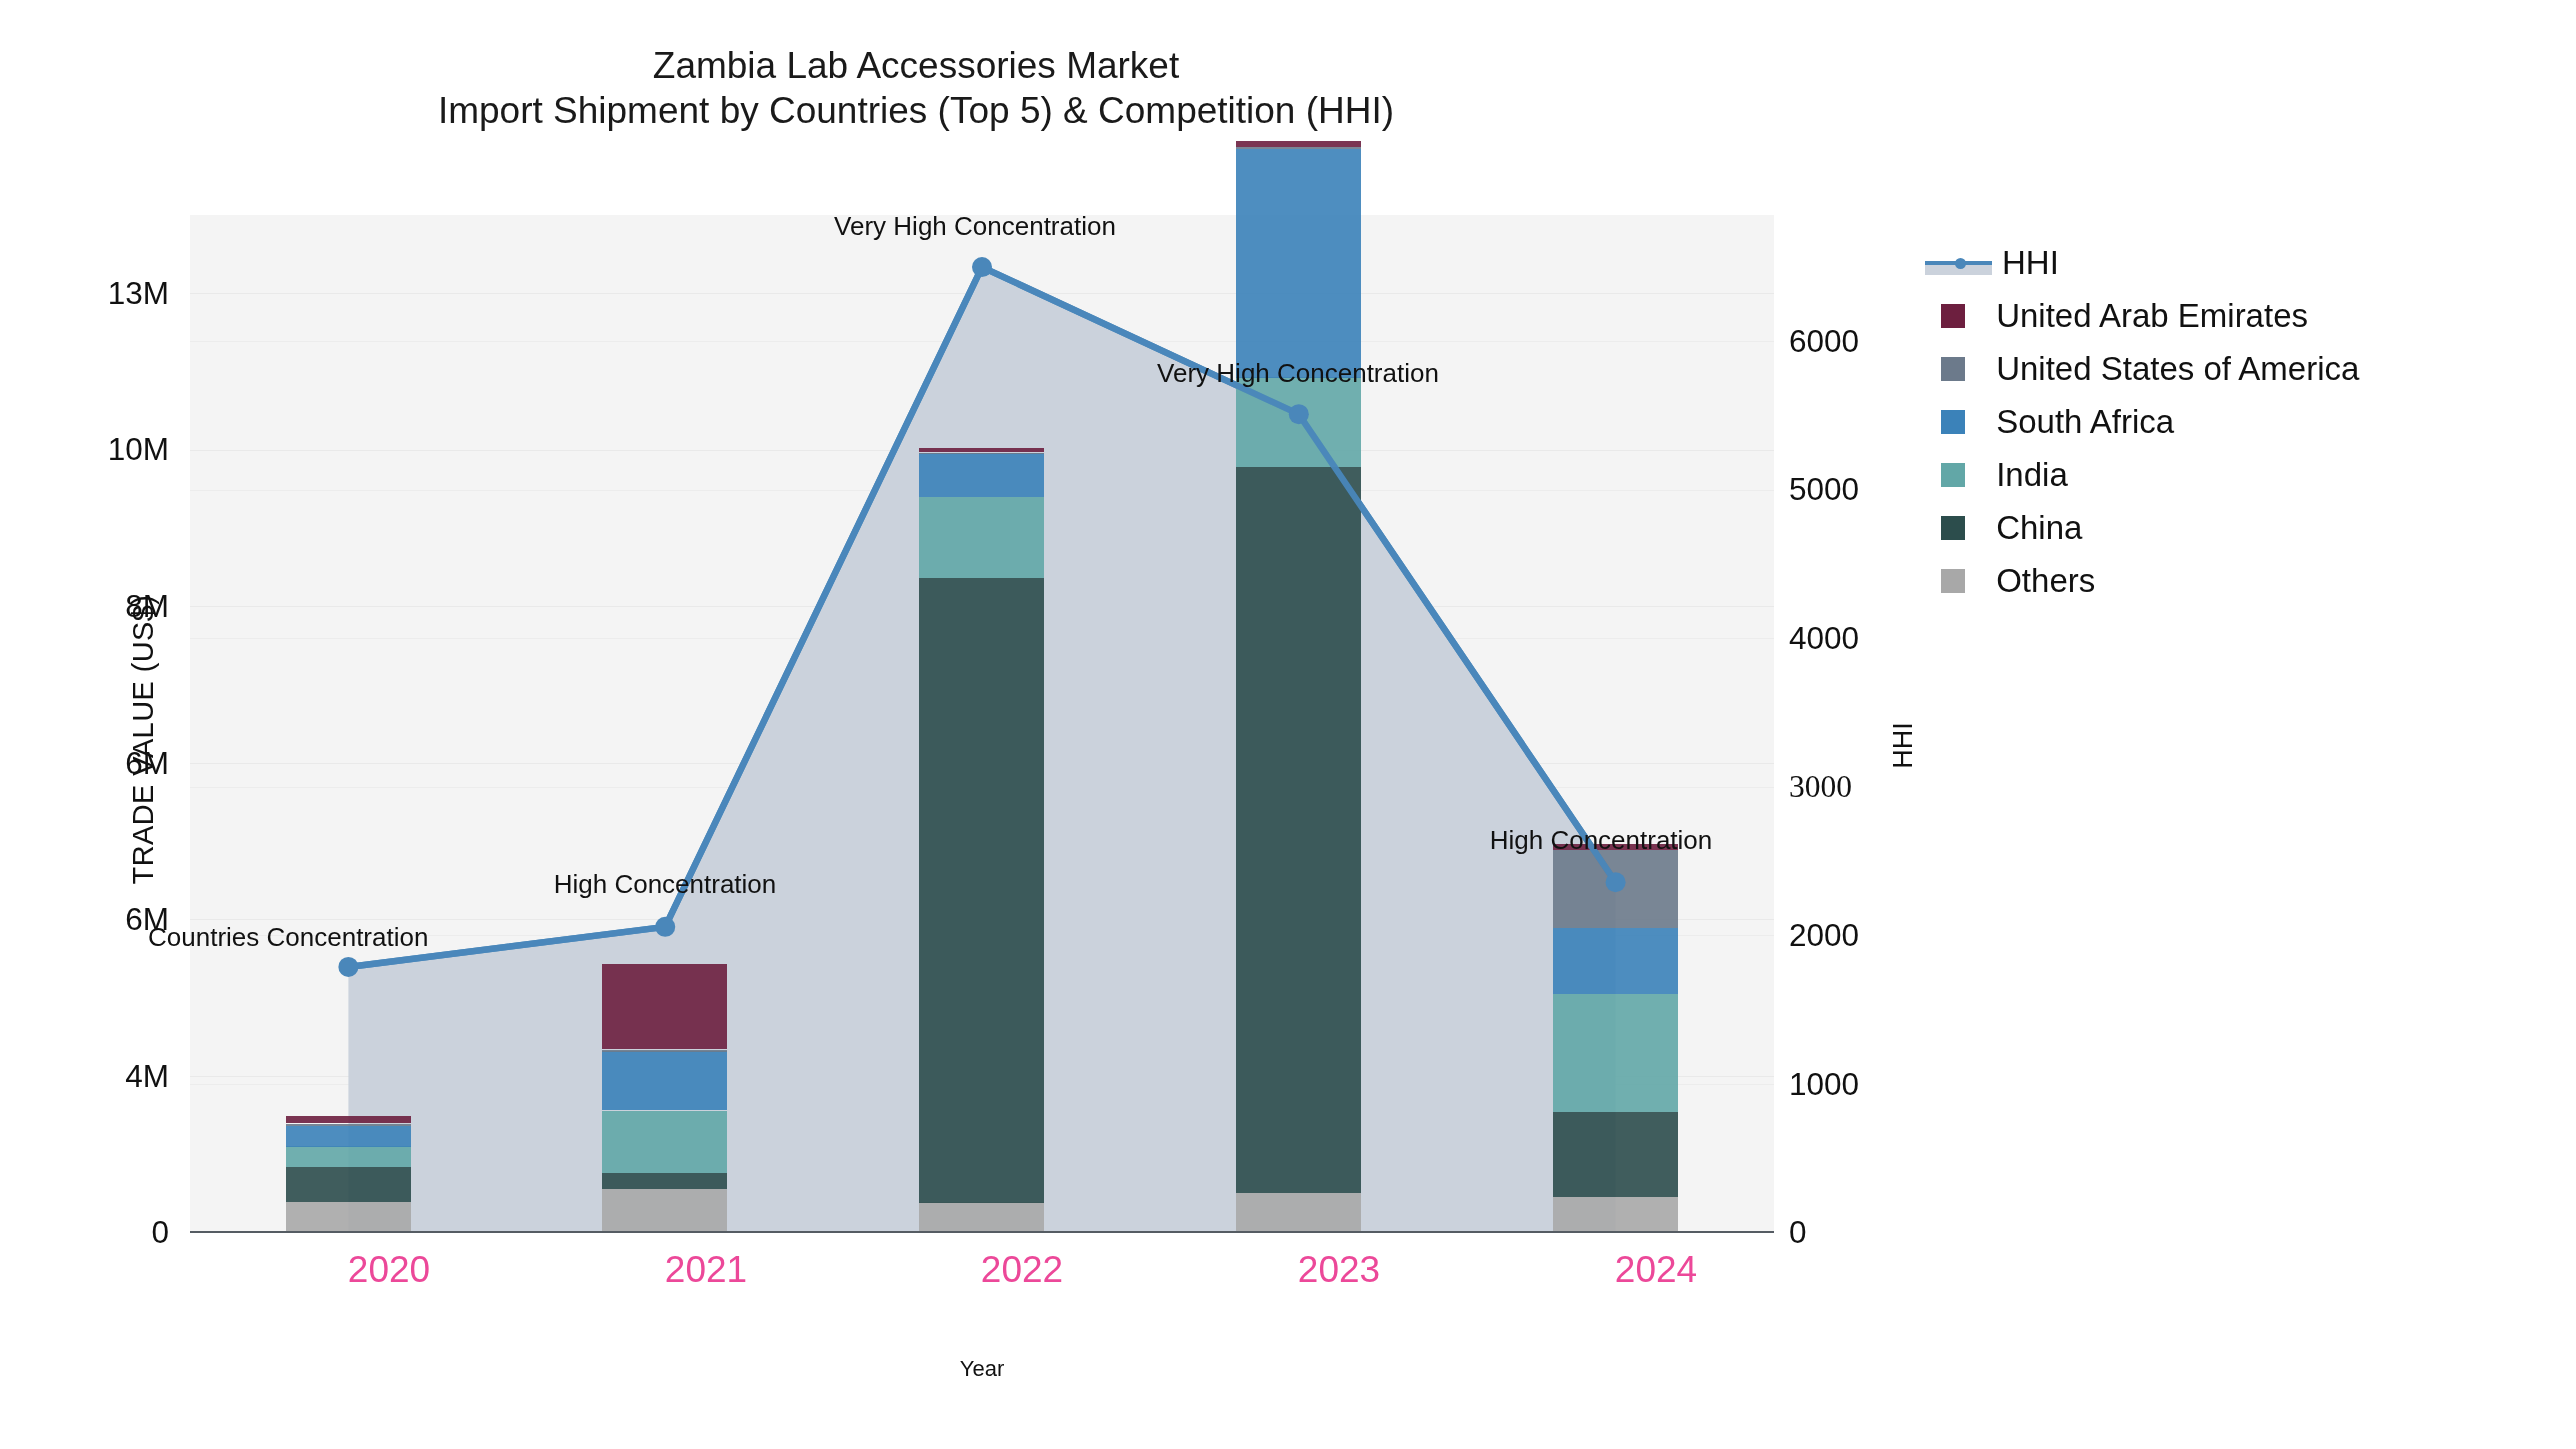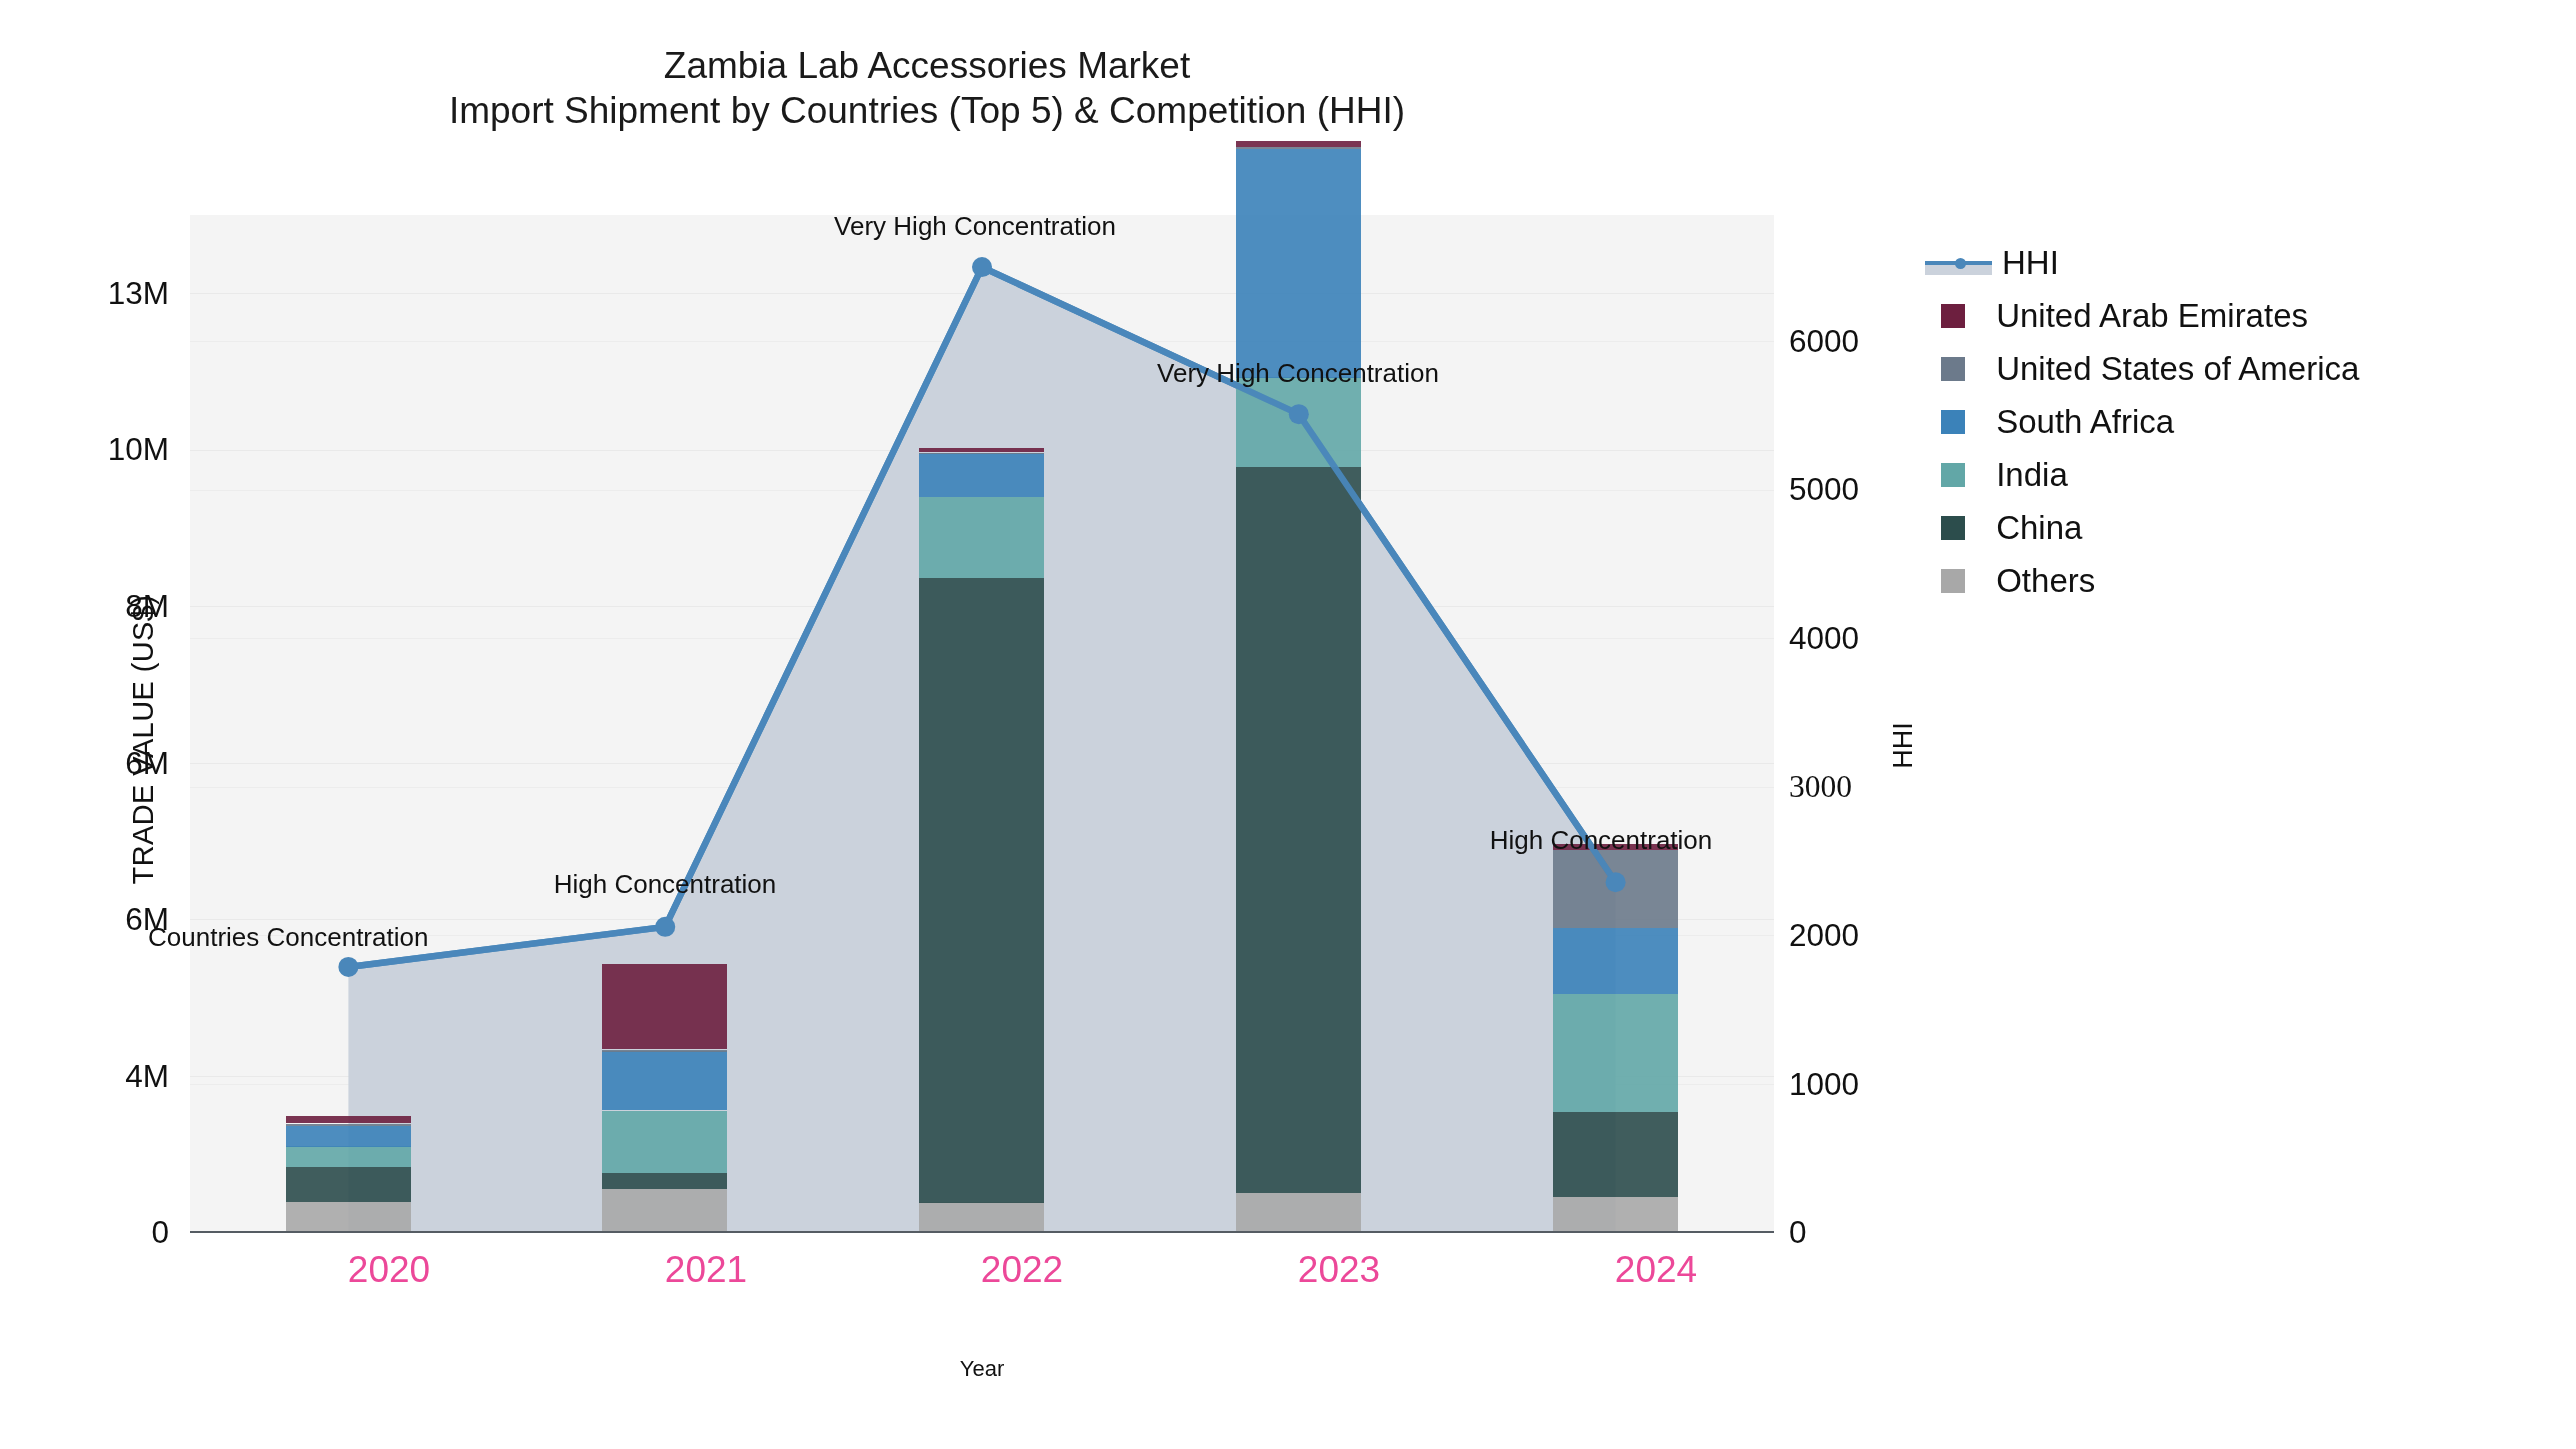--- a/index.html
+++ b/index.html
@@ -1,20 +1,20 @@
 <!DOCTYPE html>
 <html style="font-size:11.4px"><head>
 <meta charset="utf-8">
 <style>
   html,body{margin:0;padding:0;background:#ffffff;}
   body{width:2576px;height:1449px;font-family:"Liberation Sans",sans-serif;overflow:hidden;}
   #root{position:relative;width:2576px;height:1449px;}
 
   .title{position:absolute;left:0;top:43px;width:1832px;text-align:center;
-    font-size:37px;color:#1a1a1a;font-family:"Liberation Sans",sans-serif;line-height:1.22;padding-left:11px;}
+    font-size:37px;color:#1a1a1a;font-family:"Liberation Sans",sans-serif;line-height:1.22;}
   .title div{white-space:nowrap;}
 
   
   .plot{position:absolute;left:190px;top:215px;width:1584px;height:1018px;background:#f4f4f4;}
   .gridline{position:absolute;left:0;width:100%;height:1.4px;background:#e9e9e9;}
   .gridline.r{background:#ececec;}
   .axis-bottom{position:absolute;left:190px;top:1231px;width:1584px;height:2.1px;background:#555c63;}
   .ylab-left{position:absolute;text-align:right;font-size:31.5px;color:#111;transform:translateY(-50%);}
   .ylab-right{position:absolute;text-align:left;font-size:31.5px;color:#111;transform:translateY(-50%);}
 

